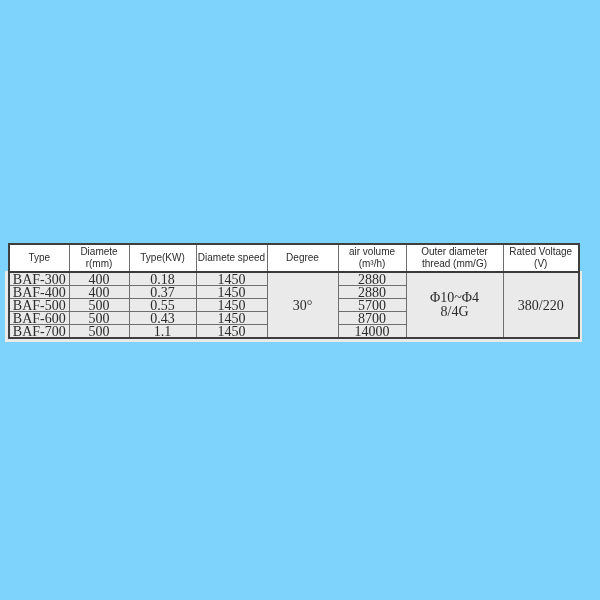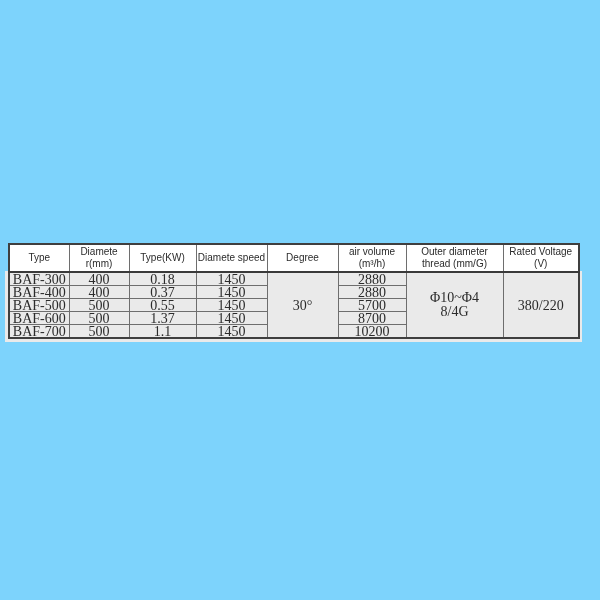--- a/index.html
+++ b/index.html
@@ -145,27 +145,27 @@
         <tr>
           <td>BAF-500</td>
           <td>500</td>
           <td>0.55</td>
           <td>1450</td>
           <td>5700</td>
         </tr>
         <tr>
           <td>BAF-600</td>
           <td>500</td>
-          <td>1.37</td>
+          <td>0.43</td>
           <td>1450</td>
           <td>8700</td>
         </tr>
         <tr>
           <td>BAF-700</td>
           <td>500</td>
           <td>1.1</td>
           <td>1450</td>
-          <td>10200</td>
+          <td>14000</td>
         </tr>
       </tbody>
     </table>
   </div>
 </div>
 
 </body></html>

